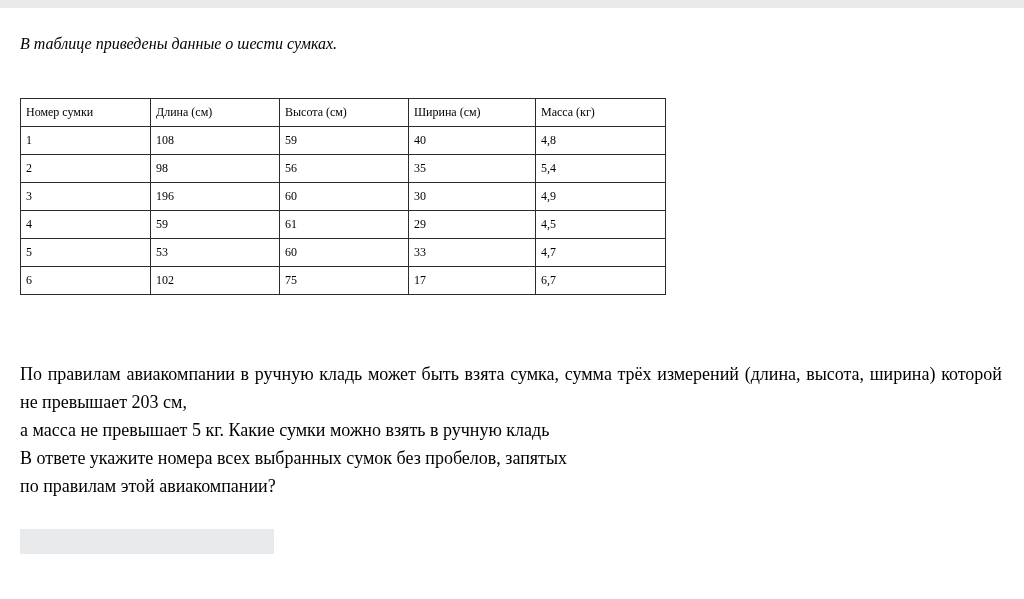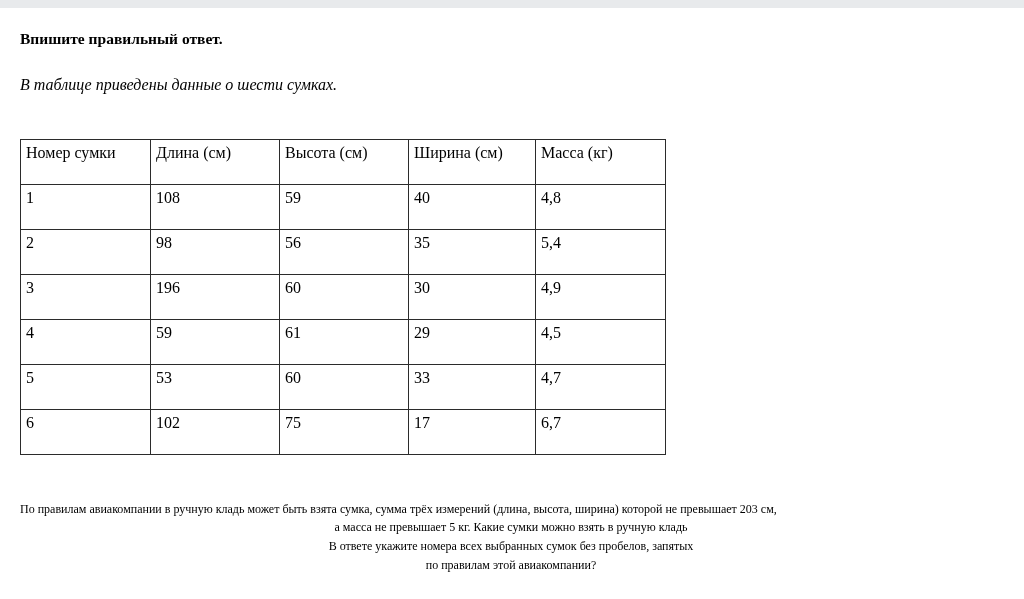--- a/index.html
+++ b/index.html
@@ -35,41 +35,40 @@
     line-height: 1.2;
     font-style: italic;
   }
   table.bags {
     border-collapse: collapse;
     margin-top: 45px;
     table-layout: fixed;
   }
   table.bags td {
     border: 1px solid #2b2b2b;
-    font-size: 16px;
-    padding: 3px 0 20px 5px;
+    font-size: 12px;
+    padding: 3px 0 3px 5px;
     height: 21px;
     vertical-align: middle;
     line-height: 1.15;
   }
   table.bags col.c0 { width: 130px; }
   table.bags col.c1 { width: 129px; }
   table.bags col.c2 { width: 129px; }
   table.bags col.c3 { width: 127px; }
   table.bags col.c4 { width: 130px; }
 
   .body-text {
-    margin-top: 45px;
-    font-size: 12px;
+    margin-top: 66px;
+    font-size: 18px;
     line-height: 1.55;
     width: 982px;
   }
   .body-text p {
     margin: 0;
-    text-align: center;
   }
   .justified {
     text-align: justify;
     text-align-last: left;
   }
   .answer-box {
     margin-top: 28px;
     width: 254px;
     height: 25px;
     background: #e8eaec;
@@ -81,21 +80,20 @@
     box-sizing: border-box;
   }
 </style>
 </head>
 <body>
 
 <div class="top-strip"></div>
 
 <div class="page">
 
-  <div class="title">Впишите правильный ответ.</div>
 
   <div class="intro">В таблице приведены данные о шести сумках.</div>
 
   <table class="bags">
     <colgroup>
       <col class="c0">
         <col class="c1">
         <col class="c2">
         <col class="c3">
         <col class="c4">

